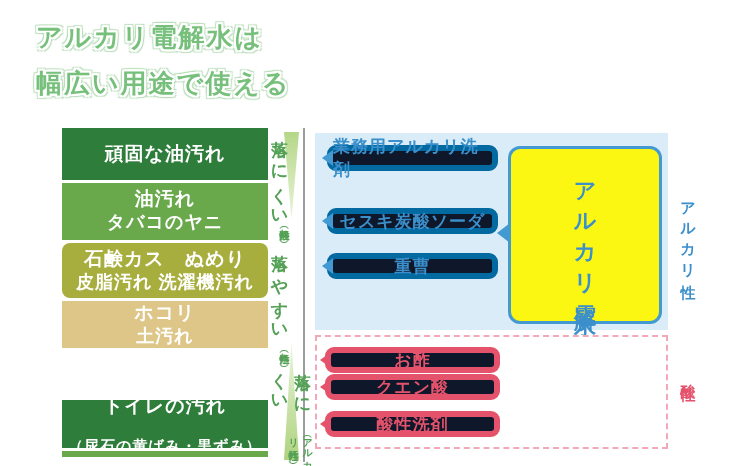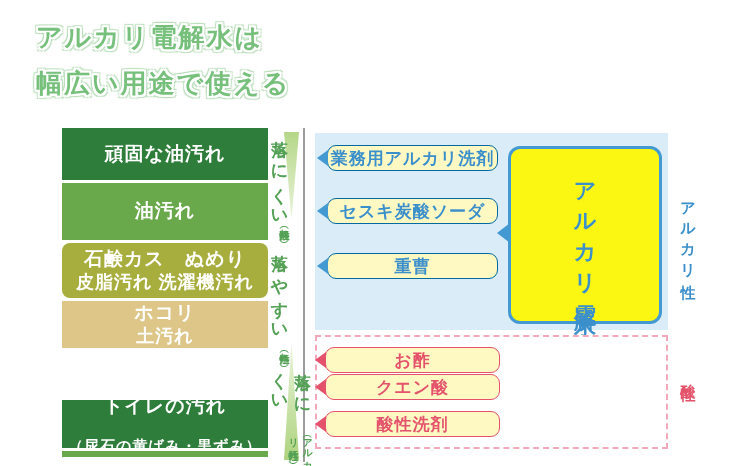--- a/index.html
+++ b/index.html
@@ -53,29 +53,29 @@
   .scale-label .sub{font-size:10px;letter-spacing:0px;margin-top:2px;font-weight:bold;}
   .sl-top{left:268px;top:127px;}
   .sl-mid{left:268px;top:241px;}
   .sl-mid .sub{margin-top:12px;}
   .sl-bot{left:268px;top:360px;}
   .sl-bot .sub{margin-top:14px;}
 
   
   .alk-bg{position:absolute;left:315px;top:133px;width:353px;height:197px;background:#d9ecf8;}
   .pill{
-    position:absolute;height:26px;background:#fef9c3;border:1px solid #0369a1;border-radius:9px;
+    position:absolute;height:26px;background:#0f172a;border:6px solid #0369a1;border-radius:9px;
     display:flex;align-items:center;justify-content:center;
     font-size:17px;font-weight:bold;letter-spacing:1px;box-sizing:border-box;
   }
   .pill .tip{position:absolute;left:-11px;top:50%;transform:translateY(-50%);
     width:0;height:0;border-style:solid;}
   .pill-blue{left:327px;width:171px;color:#3b8fcb;}
   .pill-blue .tip{border-width:8px 11px 8px 0;border-color:transparent #4399d2 transparent transparent;}
-  .pb1{top:145px;}.pb2{top:198px;}.pb3{top:253px;}
+  .pb1{top:145px;}.pb2{top:208px;}.pb3{top:253px;}
   .pill-red{left:325px;width:175px;color:#e4536b;border-color:#e4536b;}
   .pill-red .tip{border-width:8px 11px 8px 0;border-color:transparent #e4536b transparent transparent;}
   .pr1{top:347px;}.pr2{top:374px;}.pr3{top:411px;}
 
   .hero-box{
     position:absolute;left:508px;top:146px;width:154px;height:178px;
     border:3px solid #4399d2;border-radius:12px;box-sizing:border-box;
     display:flex;align-items:center;justify-content:center;
   }
   .hero-box .vtext{
@@ -104,20 +104,21 @@
   <div class="title">
     <div>アルカリ電解水は</div>
     <div>幅広い用途で使える</div>
   </div>
 
   <div class="stain-row r1" style="background: rgb(46, 125, 58);">
     <span class="l1">頑固な油汚れ</span>
   </div>
   <div class="stain-row r2" style="background: rgb(105, 169, 76); font-family: Liberation Mono, monospace;">
     <span class="l1">油汚れ</span>
+    <span class="l2">タバコのヤニ</span>
   </div>
   <div class="stain-row r3" style="background: rgb(168, 174, 61);">
     <span class="l1">石鹸カス　ぬめり</span>
     <span class="l2">皮脂汚れ 洗濯機汚れ</span>
   </div>
   <div class="stain-row r4" style="background: rgb(221, 198, 135);">
     <span class="l1">ホコリ</span>
     <span class="l2">土汚れ</span>
   </div>
   <div class="stain-row r6" style="background: rgb(46, 125, 58); gap: 18px;">

